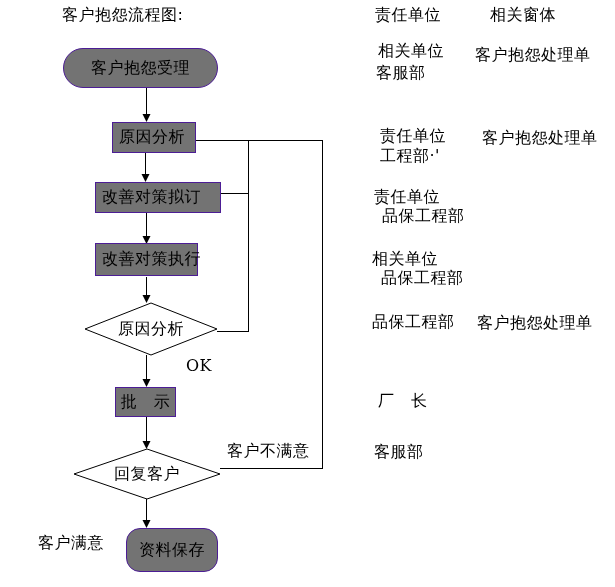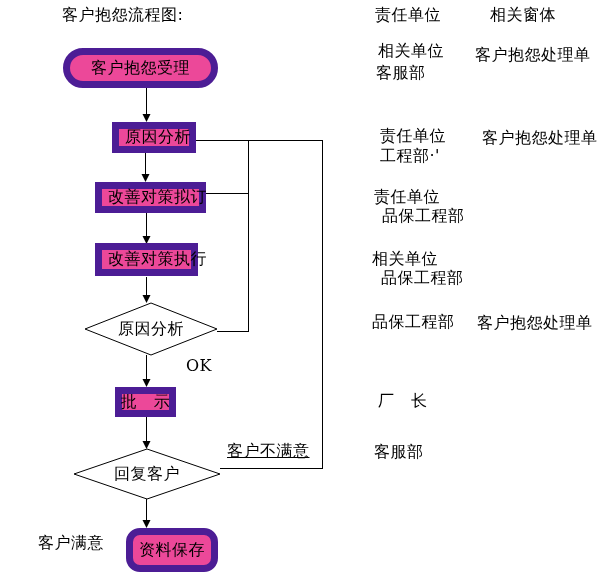--- a/index.html
+++ b/index.html
@@ -25,22 +25,22 @@
   }
   .connectors {
     position: absolute;
     left: 0;
     top: 0;
     pointer-events: none;
   }
   .node {
     position: absolute;
     box-sizing: border-box;
-    border: 7px solid #4c1d95;
-    background: #ec4899;
+    border: 1px solid #4c1d95;
+    background: #737373;
     display: flex;
     align-items: center;
     justify-content: center;
     white-space: pre;
   }
   .node.left-align {
     justify-content: flex-start;
     padding-left: 6px;
   }
   .stadium { border-radius: 20px; }
@@ -99,21 +99,21 @@
   <div class="txt" style="left:490px; top:7px;">相关窗体</div>
 
   <div class="node stadium" style="left:63px; top:48px; width:155px; height:40px;">
     <span>客户抱怨受理</span>
   </div>
 
   <div class="node left-align" style="left:103px; top:122px; width:84px; height:31px;margin-left:9px;">
     <span>原因分析</span>
   </div>
 
-  <div class="node left-align" style="left:95px; top:182px; width:111px; height:31px;">
+  <div class="node left-align" style="left:95px; top:182px; width:126px; height:31px;">
     <span>改善对策拟订</span>
   </div>
 
   <div class="node left-align" style="left:95px; top:243px; width:103px; height:33px;">
     <span>改善对策执行</span>
   </div>
 
   <div class="diamond-label" style="left:85px; top:303px; width:132px; height:52px;">
     <span>原因分析</span>
   </div>
@@ -124,21 +124,21 @@
 
   <div class="diamond-label" style="left:74px; top:449px; width:146px; height:50px;">
     <span>回复客户</span>
   </div>
 
   <div class="node rounded" style="left:94px; top:528px; width:92px; height:44px;margin-left:32px;">
     <span>资料保存</span>
   </div>
 
   <div class="txt" style="left:186px; top:358px; font-family:'DejaVu Serif', serif;">OK</div>
-  <div class="txt" style="left:227px; top:443px;text-decoration:underline;">客户不满意</div>
+  <div class="txt" style="left:227px; top:443px;">客户不满意</div>
   <div class="txt" style="left:38px; top:505px;margin-top:30px;">客户满意</div>
 
   <div class="txt" style="left:378px; top:43px;">相关单位</div>
   <div class="txt" style="left:376px; top:65px;">客服部</div>
   <div class="txt" style="left:475px; top:47px;">客户抱怨处理单</div>
 
   <div class="txt" style="left:380px; top:128px;">责任单位</div>
   <div class="txt" style="left:380px; top:148px;">工程部·'</div>
   <div class="txt" style="left:482px; top:130px;">客户抱怨处理单</div>
 

